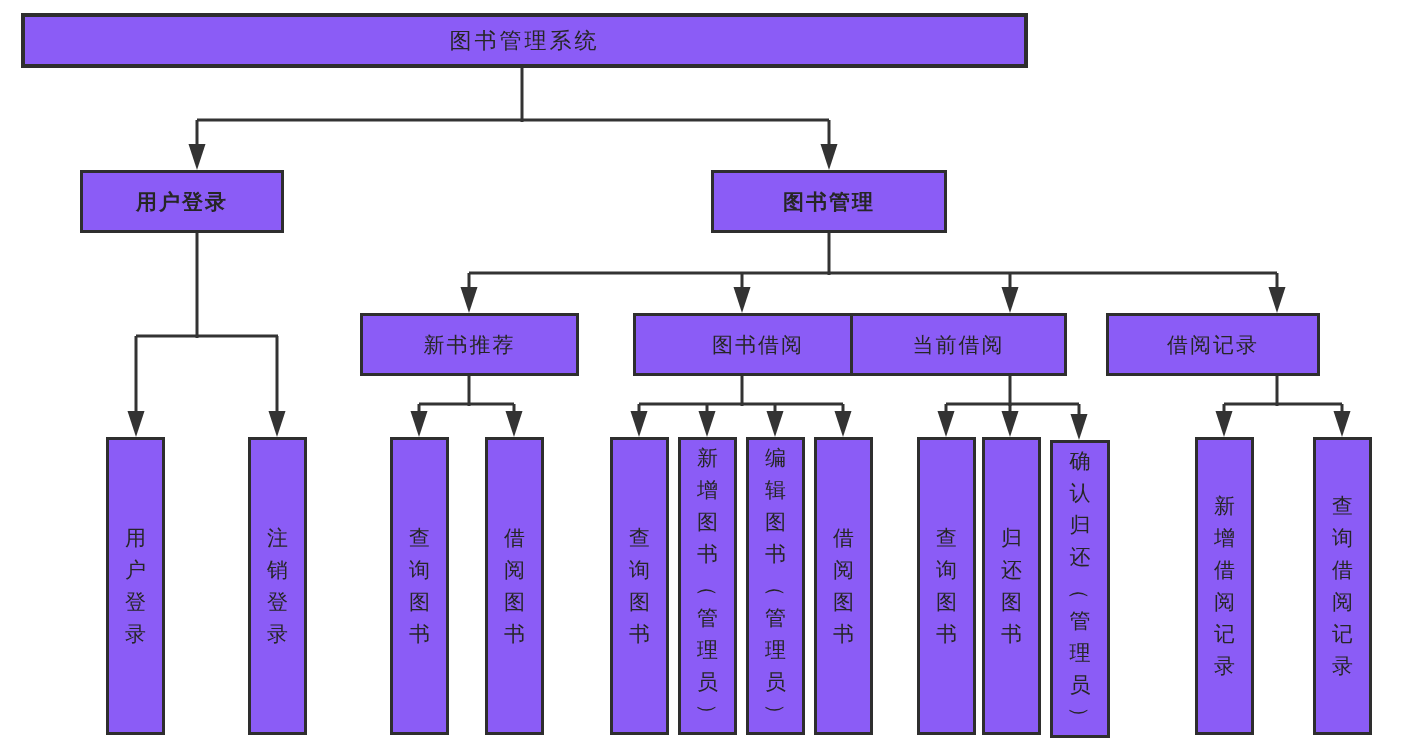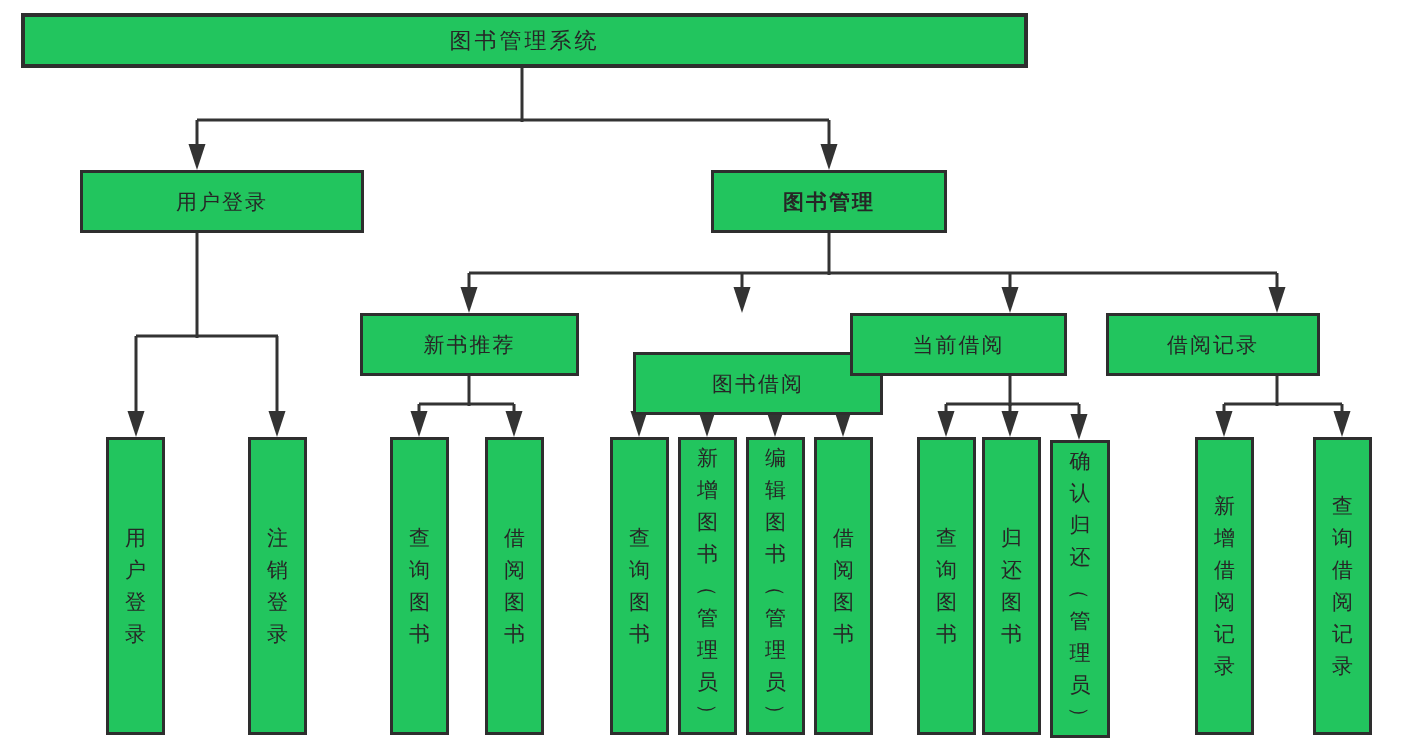--- a/index.html
+++ b/index.html
@@ -6,21 +6,21 @@
   .stage{
     position:relative;
     width:1405px;height:747px;
     background:var(--bg,#ffffff);
     font-family:"Liberation Sans","DejaVu Sans",sans-serif;
     overflow:hidden;
   }
   .overlay{position:absolute;left:0;top:0;width:1405px;height:747px;pointer-events:none;}
   .box{
     position:absolute;box-sizing:border-box;
-    background:#22c55e;
+    background:#8b5cf6;
     border:3px solid var(--border,#2e2e2e);
     display:flex;align-items:center;justify-content:center;
     color:var(--text,#262626);
     z-index:2;
   }
   .root{border-width:4px;font-size:22px;letter-spacing:3px;}
   .hnode{font-size:21px;letter-spacing:2px;}
   .leaf{flex-direction:column;font-size:21px;}
   .vchar{display:block;height:32px;line-height:32px;width:100%;text-align:center;}
   .vchar.rot{transform:rotate(90deg);}
@@ -86,25 +86,25 @@
       <path d="M 834.5 411 L 851.5 411 L 843 437 Z" fill="#333333"></path>
       <path d="M 937.5 411 L 954.5 411 L 946 437 Z" fill="#333333"></path>
       <path d="M 1001.5 411 L 1018.5 411 L 1010 437 Z" fill="#333333"></path>
       <path d="M 1070.5 414 L 1087.5 414 L 1079 440 Z" fill="#333333"></path>
       <path d="M 1215.5 411 L 1232.5 411 L 1224 437 Z" fill="#333333"></path>
       <path d="M 1333.5 411 L 1350.5 411 L 1342 437 Z" fill="#333333"></path>
     </svg>
 
   <div class="box root" style="left:21px;top:13px;width:1007px;height:55px;">图书管理系统</div>
 
-  <div class="box hnode" style="left:80px;top:170px;width:284px;height:63px;">用户登录</div>
+  <div class="box hnode" style="left:80px;top:170px;width:204px;height:63px;font-weight:bold;">用户登录</div>
   <div class="box hnode" style="left:711px;top:170px;width:236px;height:63px;font-weight:bold;">图书管理</div>
 
   <div class="box hnode" style="left:360px;top:313px;width:219px;height:63px;">新书推荐</div>
-  <div class="box hnode" style="left:633px;top:313px;width:250px;height:63px;margin-top:39px;">图书借阅</div>
+  <div class="box hnode" style="left:633px;top:313px;width:250px;height:63px;">图书借阅</div>
   <div class="box hnode" style="left:850px;top:313px;width:217px;height:63px;">当前借阅</div>
   <div class="box hnode" style="left:1106px;top:313px;width:214px;height:63px;">借阅记录</div>
 
   <div class="box leaf vtext" style="left:106px;top:437px;width:59px;height:298px;">
       <span class="vchar">用</span>
       <span class="vchar">户</span>
       <span class="vchar">登</span>
       <span class="vchar">录</span>
     </div>
   <div class="box leaf vtext" style="left:248px;top:437px;width:59px;height:298px;">

